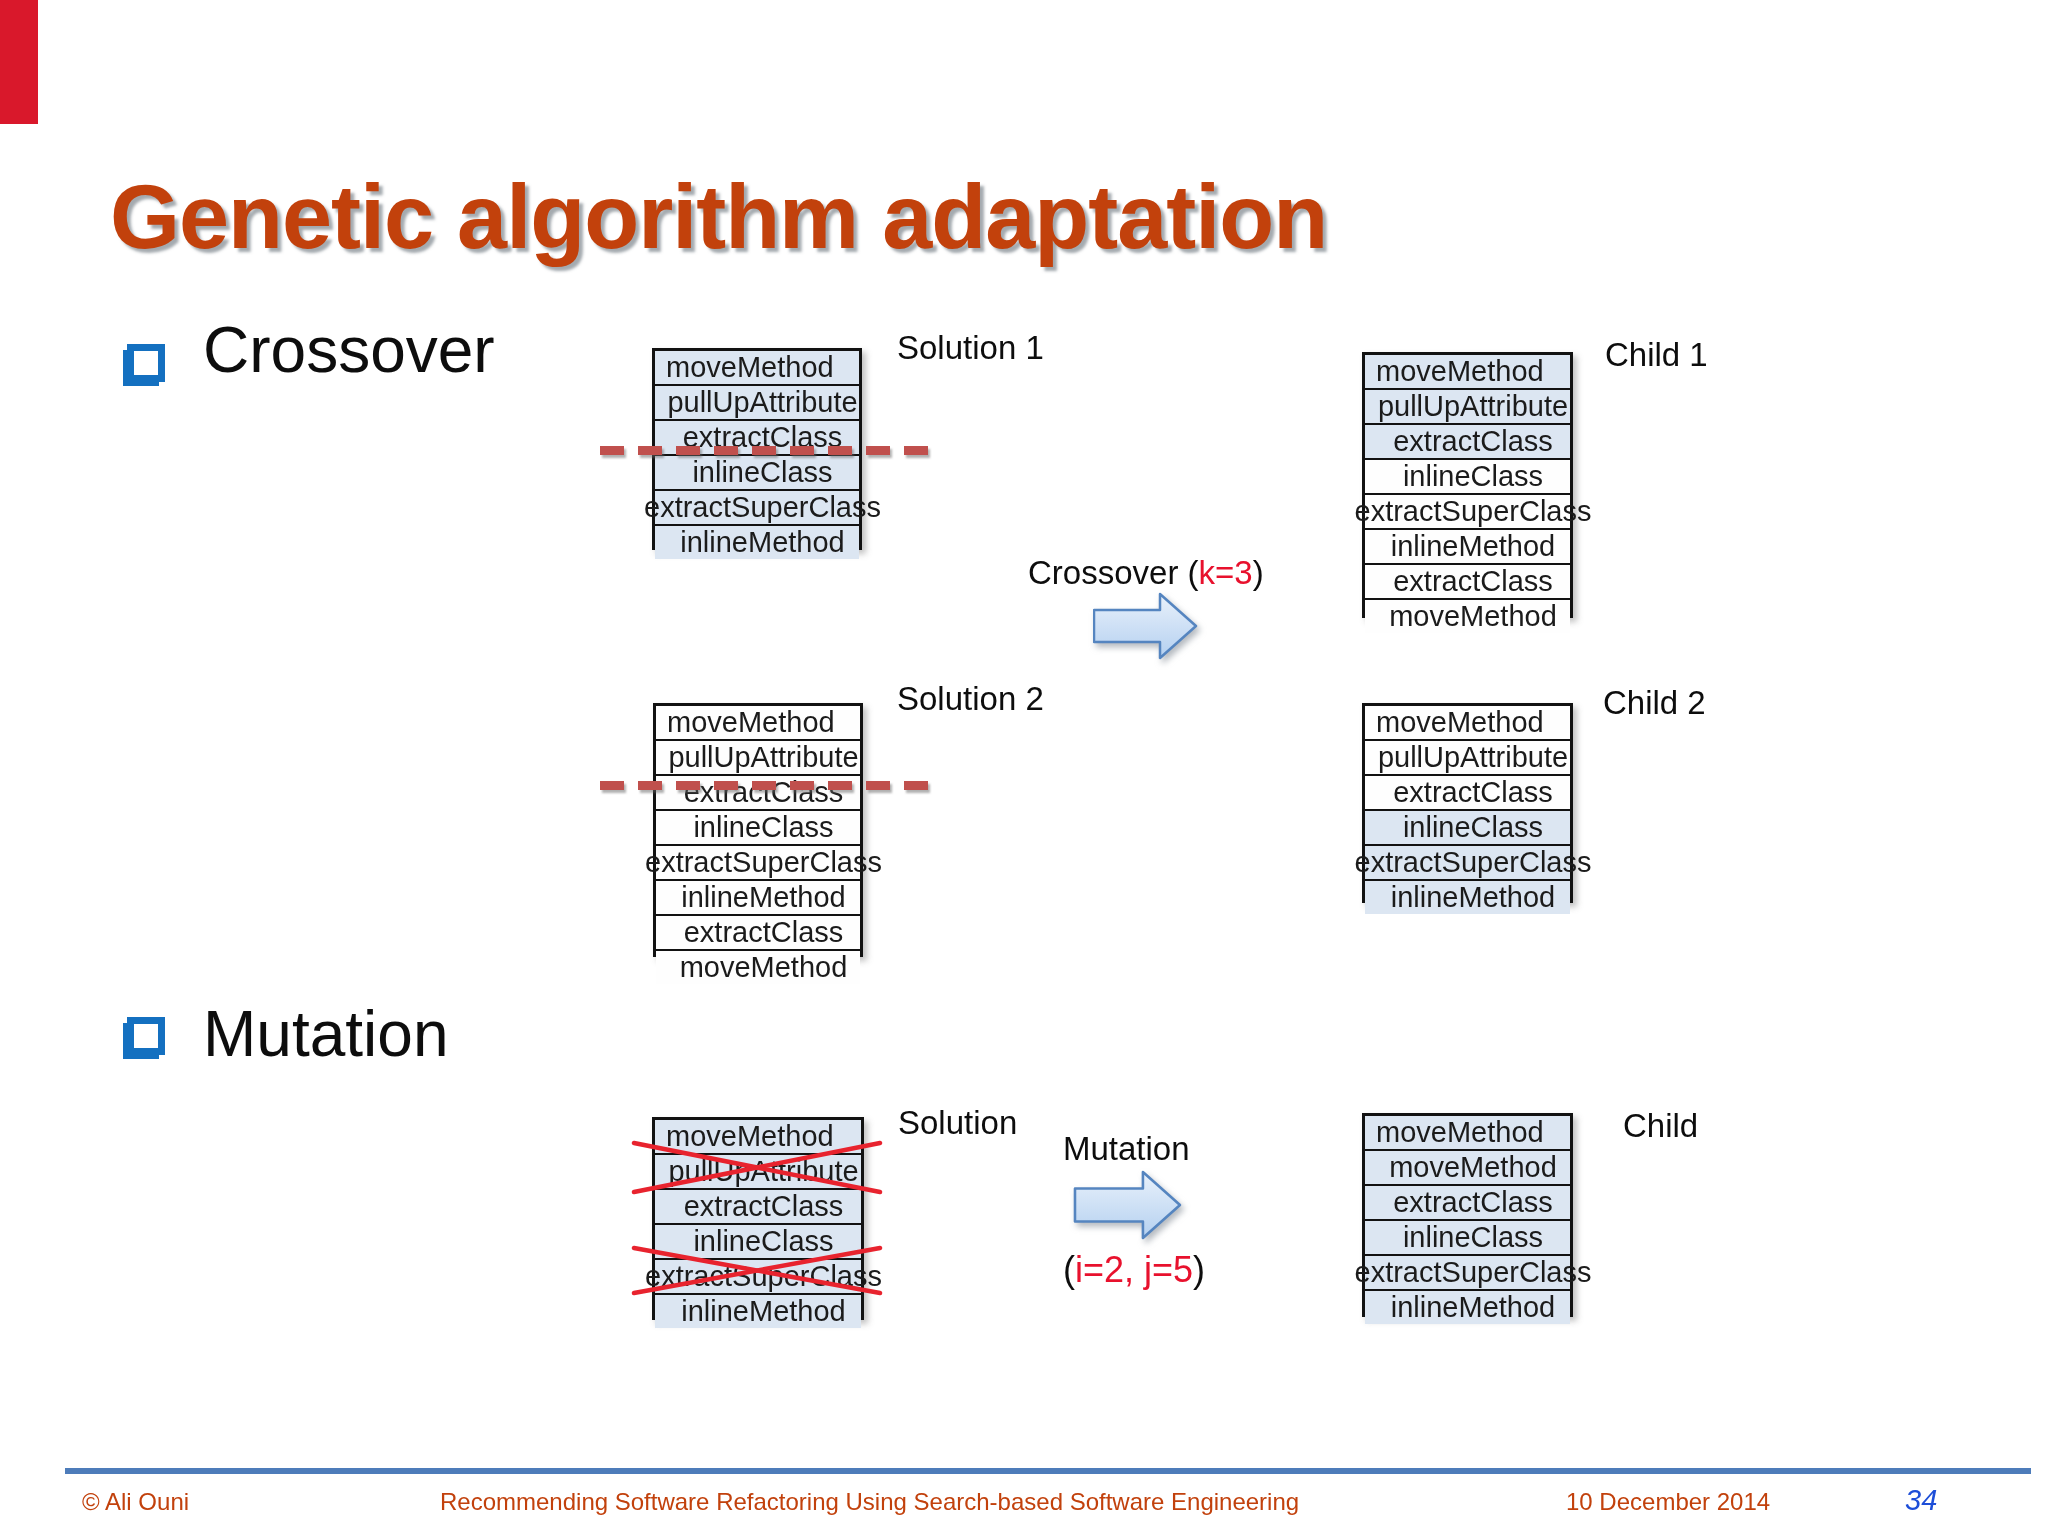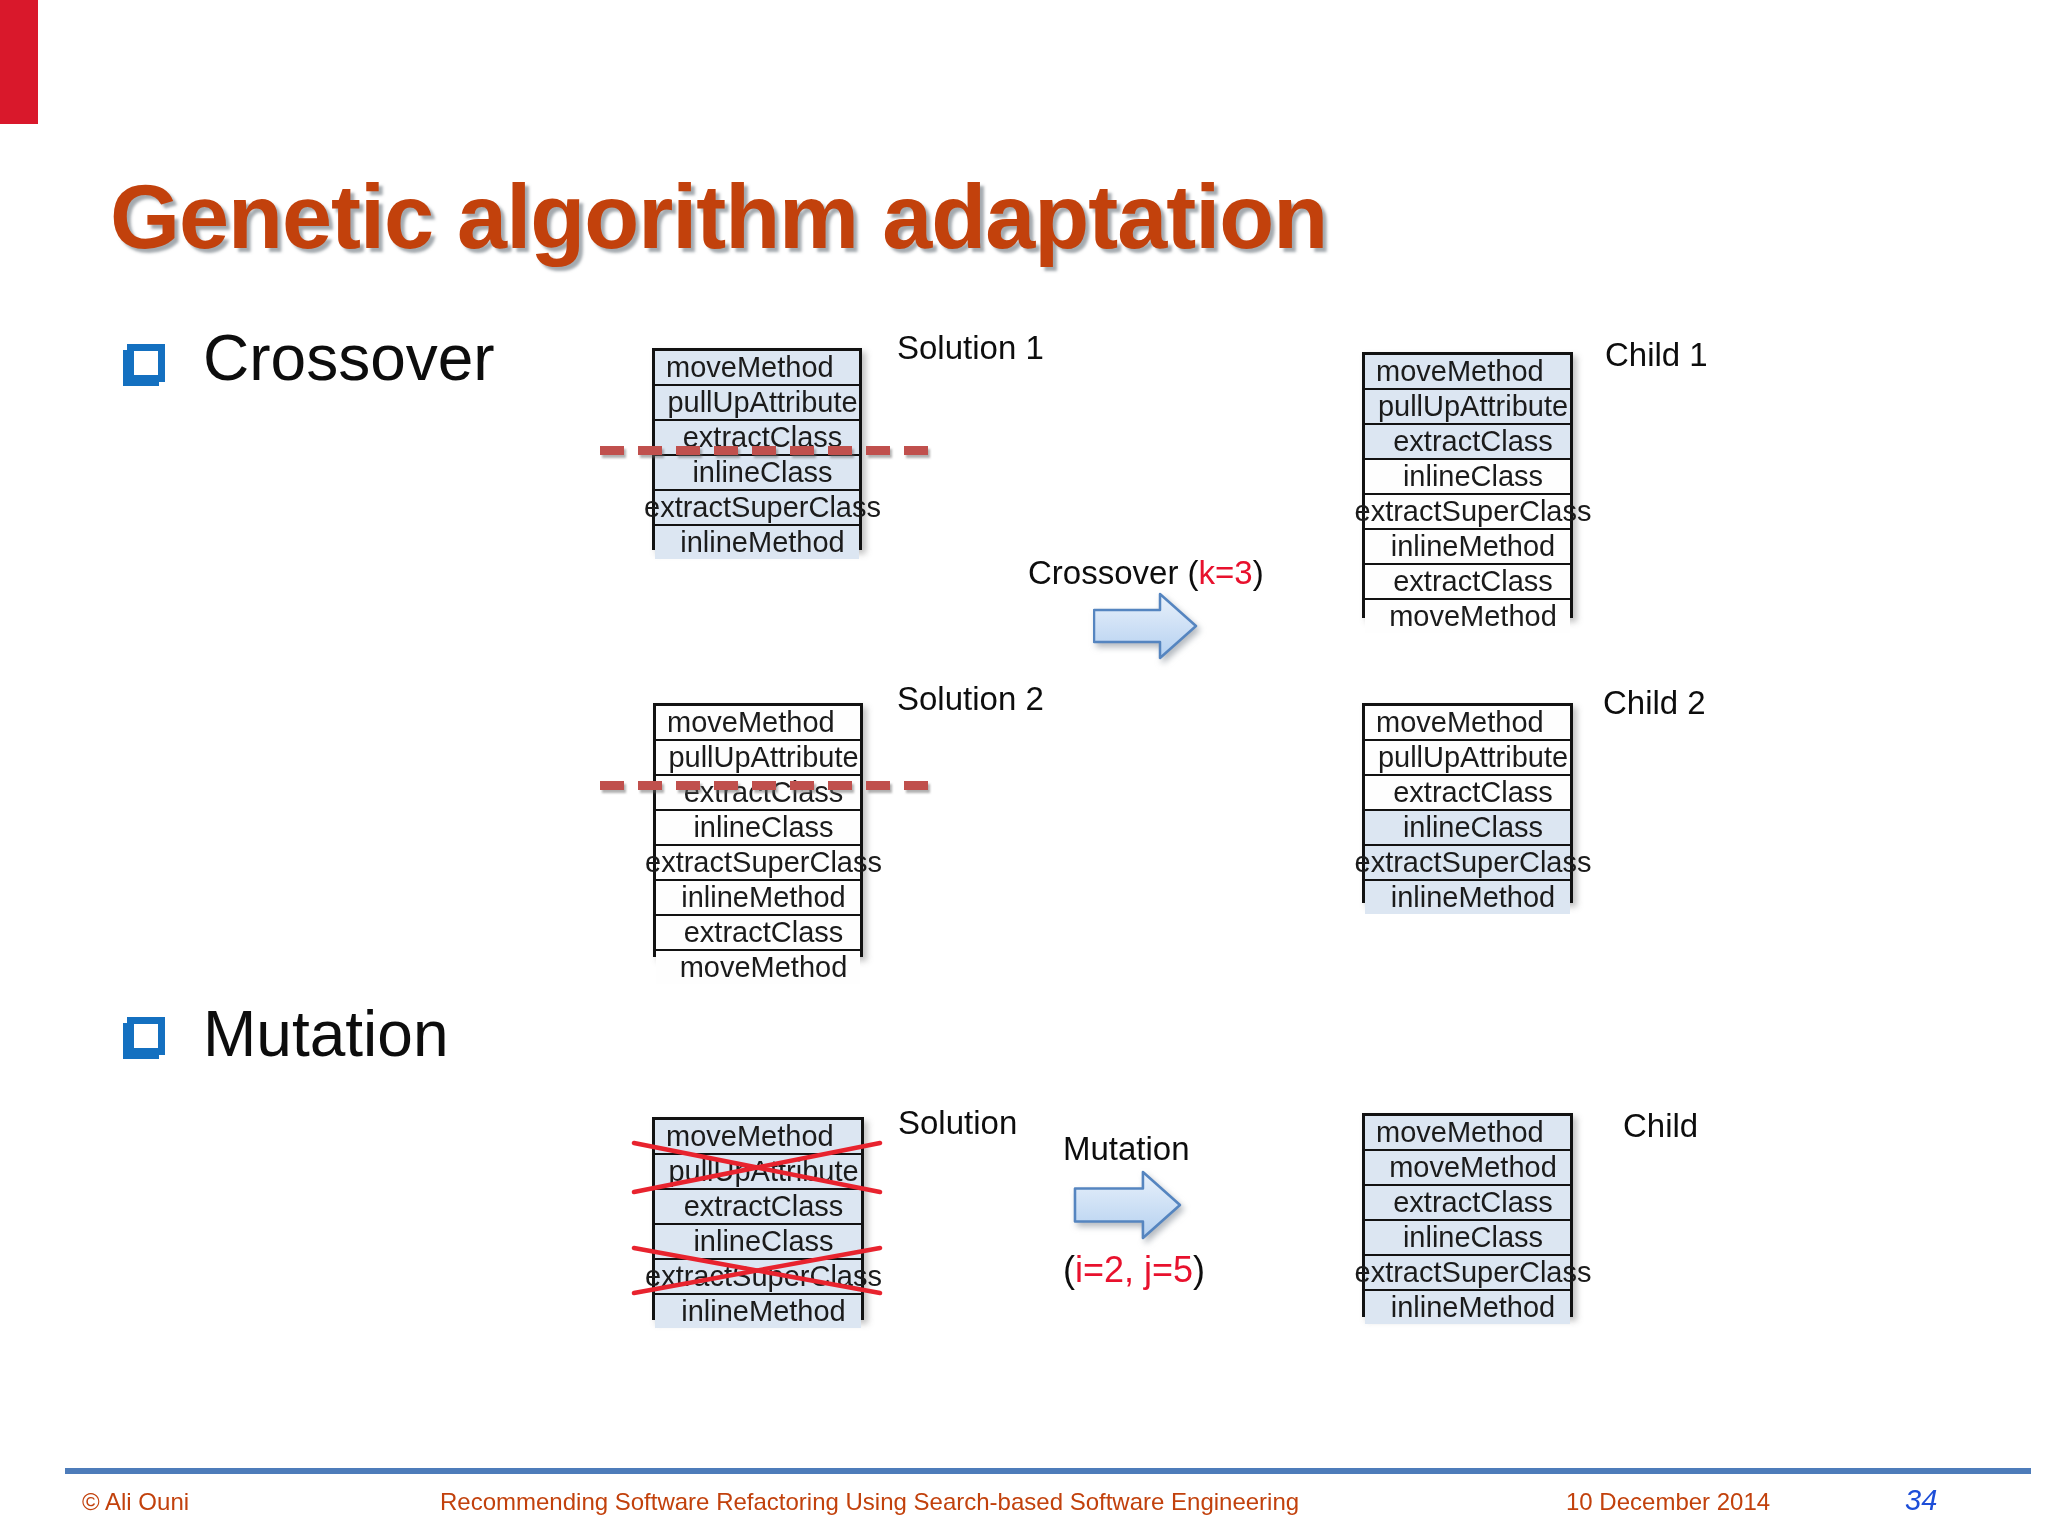--- a/index.html
+++ b/index.html
@@ -55,21 +55,21 @@
 </head>
 <body>
 
 <div class="slide">
 
   <div class="abs corner-bar"></div>
 
   <div class="abs slide-title">Genetic algorithm adaptation</div>
 
   <div class="abs bullet-square" style="left:127px; top:344px;"></div>
-  <div class="abs section-heading" style="left:203px; top:326px;">Crossover</div>
+  <div class="abs section-heading" style="left:203px; top:318px;">Crossover</div>
 
   <div class="abs op-table" style="left:652px; top:348px; width:210px; height:202px;">
 
       <div class="op-row shaded">
         <span>moveMethod</span>
       </div>
 
       <div class="op-row shaded">
         <span>pullUpAttribute</span>
       </div>

